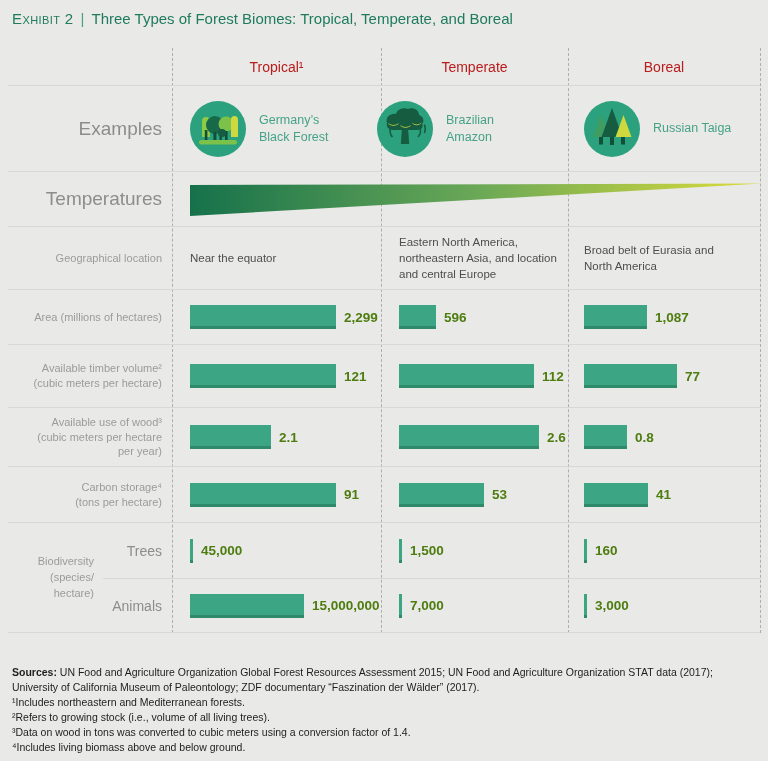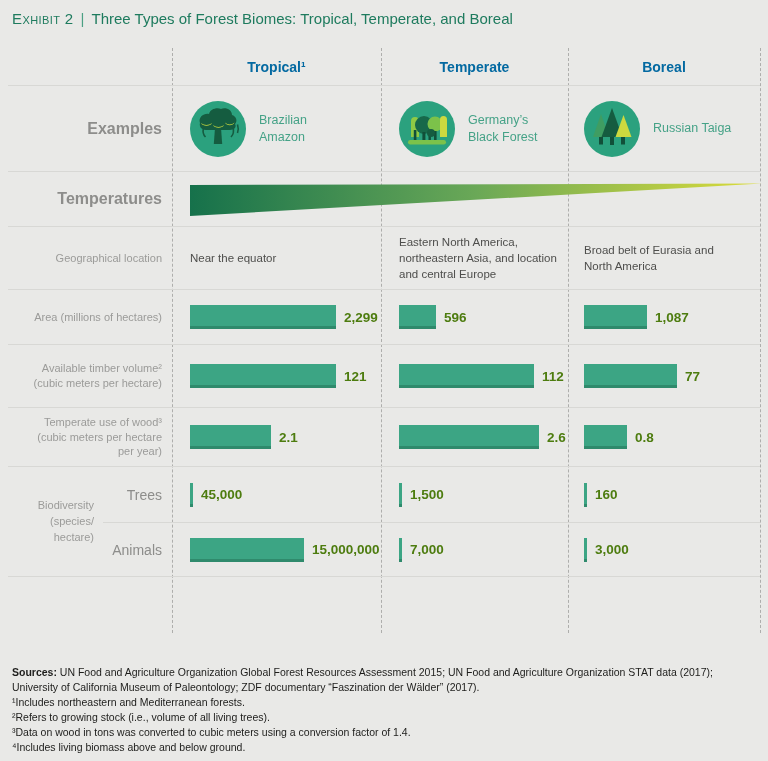--- a/index.html
+++ b/index.html
@@ -10,30 +10,30 @@
     -webkit-font-smoothing:antialiased;
   }
   .titlebar{position:absolute;top:10px;left:12px;font-size:15px;color:#1e7b5e;}
   .titlebar .exhibit{font-variant:small-caps;letter-spacing:.4px;}
   .titlebar .sep{margin:0 7px;color:#4ba083;font-weight:300;}
 
   
   .table{position:absolute;top:48px;left:8px;width:752px;}
   .row{display:flex;align-items:stretch;border-bottom:1px solid #d8d8d5;box-sizing:border-box;position:relative;}
   .labelcol{width:164px;box-sizing:border-box;padding-right:10px;display:flex;flex-direction:column;justify-content:center;align-items:flex-end;text-align:right;}
-  .lab-big{font-size:16px;color:#8d8d8b;font-weight:bold;}
+  .lab-big{font-size:19px;color:#8d8d8b;}
   .lab-sm{font-size:11px;color:#9b9b99;line-height:1.32;}
   .col{box-sizing:border-box;display:flex;align-items:center;}
   .c1{width:209px;padding-left:18px;}
   .c2{width:187px;padding-left:18px;}
   .c3{width:192px;padding-left:16px;}
 
   .hdr{height:38px;}
   .hdr .col{justify-content:center;padding-left:0;}
-  .hdr-label{font-size:14px;font-weight:bold;color:#0369a1;text-align:right;}
+  .hdr-label{font-size:14px;font-weight:normal;color:#b91c1c;text-align:right;}
 
   .r-examples{height:86px;}
   .example-cell{display:flex;align-items:center;}
   .example-cell svg{flex:0 0 auto;display:block;}
   .caption{margin-left:13px;font-size:12.5px;line-height:1.35;color:#45a287;max-width:80px;}
 
   .r-temps{height:55px;}
   .wedge{position:absolute;left:182px;top:11px;width:572px;height:34px;}
 
   .r-geo{height:63px;}
@@ -82,52 +82,52 @@
       </div>
     <div class="col c3">
         <span class="hdr-label">Boreal</span>
       </div>
   </div>
 
   <div class="row r-examples">
     <div class="labelcol">
         <span class="lab-big">Examples</span>
       </div>
-    <div class="col c1">
-      <div class="example-cell">
-        <svg width="56" height="56" viewBox="0 0 56 56">
-          <circle cx="28" cy="28" r="28" fill="#2ba17e"></circle>
-          <path fill="#155c40" d="M10 22c-2-6 4-10 9-9 1-5 8-7 12-5 5-2 11 1 11 6 4 1 6 6 3 9 2 3-1 6-5 6H16c-5 0-7-4-6-7z"></path>
-          <path fill="#c9d83e" d="M11 22c3 2.5 8 2.5 11 0-1.5 3.5-9.5 3.5-11 0zM23 24c3 2.5 8 2.5 11 0-1.5 3.5-9.5 3.5-11 0zM35 21.5c2.5 2.5 7 2.5 9.5 0-1.5 3.5-8 3.5-9.5 0z"></path>
-          <path fill="#155c40" d="M25 27h6l1.2 16h-8.4z"></path>
-          <path stroke="#155c40" stroke-width="1.6" fill="none" d="M13.5 27c-1 4 0 7 2 9M43 26c1 4 0 8-2 10M47.5 23.5c1 3 1 6 0 8.5"></path>
-        </svg>
-        <div class="caption">Brazilian Amazon</div>
-      </div>
-    </div>
     <div class="col c2">
       <div class="example-cell">
         <svg width="56" height="56" viewBox="0 0 56 56">
           <circle cx="28" cy="28" r="28" fill="#2ba17e"></circle>
           <path fill="#8fca45" d="M12 36V20a4 4 0 0 1 8 0v16z"></path>
           <circle cx="25" cy="24" r="9" fill="#17694a"></circle>
           <circle cx="36" cy="23" r="7.5" fill="#7cc24a"></circle>
           <path fill="#cdd93f" d="M41 36V18.5a3.5 3.5 0 0 1 7 0V36z"></path>
           <g fill="#114f39">
             <rect x="14.8" y="29" width="2.6" height="11"></rect>
             <rect x="23.4" y="31" width="3" height="9"></rect>
             <rect x="29.5" y="33" width="2.4" height="7"></rect>
             <rect x="35" y="30" width="2.6" height="10"></rect>
           </g>
           <circle cx="32" cy="32" r="4" fill="#155c40"></circle>
           <rect x="9" y="39" width="38" height="4.5" rx="2.2" fill="#7cc24a"></rect>
         </svg>
         <div class="caption">Germany’s Black Forest</div>
       </div>
     </div>
+    <div class="col c1">
+      <div class="example-cell">
+        <svg width="56" height="56" viewBox="0 0 56 56">
+          <circle cx="28" cy="28" r="28" fill="#2ba17e"></circle>
+          <path fill="#155c40" d="M10 22c-2-6 4-10 9-9 1-5 8-7 12-5 5-2 11 1 11 6 4 1 6 6 3 9 2 3-1 6-5 6H16c-5 0-7-4-6-7z"></path>
+          <path fill="#c9d83e" d="M11 22c3 2.5 8 2.5 11 0-1.5 3.5-9.5 3.5-11 0zM23 24c3 2.5 8 2.5 11 0-1.5 3.5-9.5 3.5-11 0zM35 21.5c2.5 2.5 7 2.5 9.5 0-1.5 3.5-8 3.5-9.5 0z"></path>
+          <path fill="#155c40" d="M25 27h6l1.2 16h-8.4z"></path>
+          <path stroke="#155c40" stroke-width="1.6" fill="none" d="M13.5 27c-1 4 0 7 2 9M43 26c1 4 0 8-2 10M47.5 23.5c1 3 1 6 0 8.5"></path>
+        </svg>
+        <div class="caption">Brazilian Amazon</div>
+      </div>
+    </div>
     <div class="col c3">
       <div class="example-cell">
         <svg width="56" height="56" viewBox="0 0 56 56">
           <circle cx="28" cy="28" r="28" fill="#2ba17e"></circle>
           <g fill="#114f39">
             <rect x="15" y="34" width="4" height="9.5"></rect>
             <rect x="26" y="33" width="4" height="11"></rect>
             <rect x="37" y="34" width="4" height="9.5"></rect>
           </g>
           <path fill="#3f9d62" d="M17 13 25 36H9z"></path>
@@ -202,38 +202,56 @@
         <span class="val">112</span>
       </div>
     <div class="col c3">
         <div class="bar" style="width: 93px;"></div>
         <span class="val">77</span>
       </div>
   </div>
 
   <div class="row h59">
     <div class="labelcol">
-      <span class="lab-sm">Temperate use of wood³</span>
+      <span class="lab-sm">Available use of wood³</span>
       <span class="lab-sm">(cubic meters per hectare</span>
       <span class="lab-sm">per year)</span>
     </div>
     <div class="col c1">
         <div class="bar" style="width: 81px;"></div>
         <span class="val">2.1</span>
       </div>
     <div class="col c2">
         <div class="bar" style="width: 140px;"></div>
         <span class="val">2.6</span>
       </div>
     <div class="col c3">
         <div class="bar" style="width: 43px;"></div>
         <span class="val">0.8</span>
       </div>
   </div>
 
+  <div class="row h56">
+    <div class="labelcol">
+      <span class="lab-sm">Carbon storage⁴</span>
+      <span class="lab-sm">(tons per hectare)</span>
+    </div>
+    <div class="col c1">
+        <div class="bar" style="width: 146px;"></div>
+        <span class="val">91</span>
+      </div>
+    <div class="col c2">
+        <div class="bar" style="width: 85px;"></div>
+        <span class="val">53</span>
+      </div>
+    <div class="col c3">
+        <div class="bar" style="width: 64px;"></div>
+        <span class="val">41</span>
+      </div>
+  </div>
 
   <div class="bio">
     <div class="bio-outer">
       <span>Biodiversity</span>
       <span>(species/</span>
       <span>hectare)</span>
     </div>
     <div class="bio-sub">
       <div class="labelcol">
           <span class="bio-sublabel">Trees</span>

